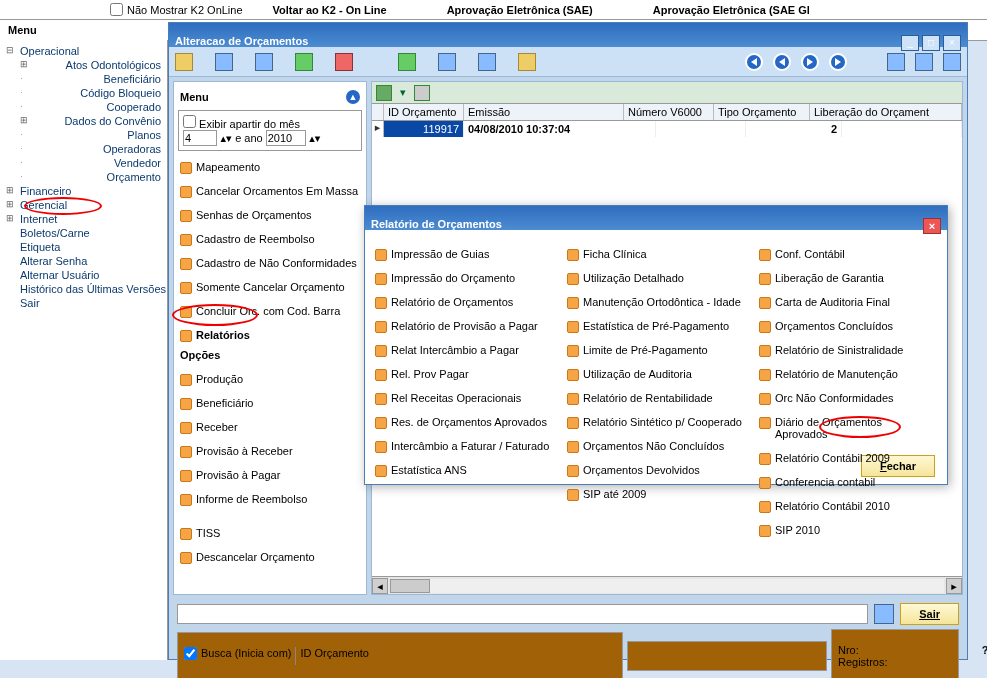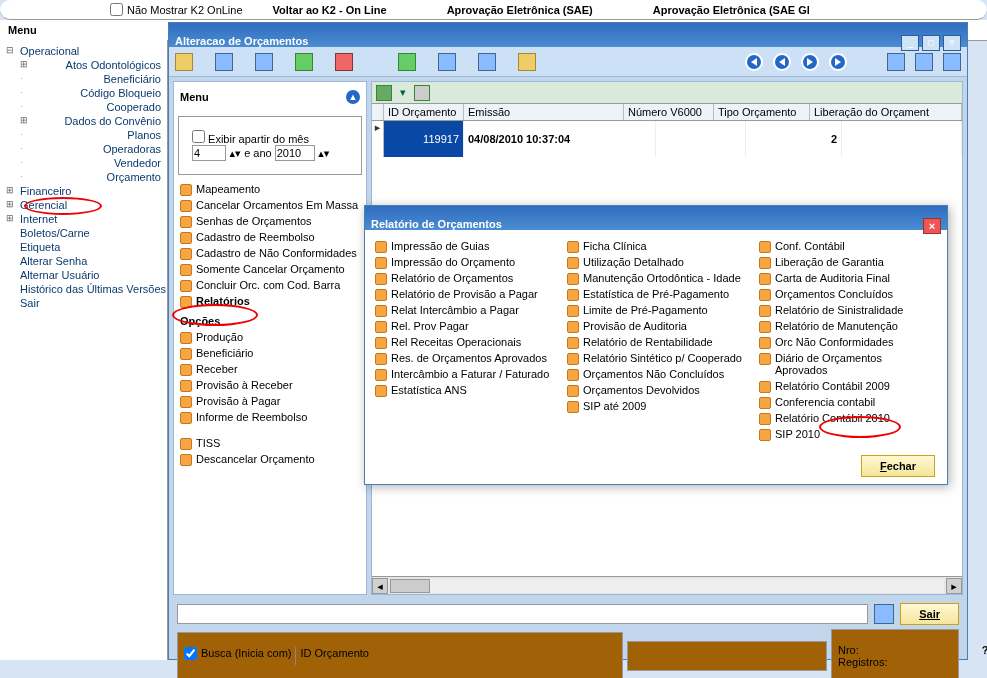--- a/index.html
+++ b/index.html
@@ -1,18 +1,18 @@
 <!DOCTYPE html>
 <html><head>
 <meta charset="utf-8">
 <style>
 * { box-sizing: border-box; margin: 0; padding: 0; font-family: Tahoma, Arial, sans-serif; font-size: 11px; }
 body { background: #d6e4f4; width: 987px; height: 678px; position: relative; overflow: hidden; }
 
-.topbar { background: #fff; height: 20px; display: flex; align-items: center; padding: 0 10px; border-bottom: 1px solid #999; border-radius: 10px; }
+.topbar { background: #fff; height: 20px; display: flex; align-items: center; padding: 0 10px; border-bottom: 1px solid #999; }
 .topbar .check { margin-right: 4px; }
 .topbar .spacer { width:100px; }
 .topbar .link { font-weight: bold; margin: 0 30px; color: #000; }
 
 .menu-title { background: #fff; padding: 4px 8px; font-weight: bold; border-bottom: 1px solid #999; }
 
 .left-panel { position: absolute; left: 0; top: 40px; width: 168px; height: 620px; background: #fff; border-right: 1px solid #999; padding: 4px 6px; }
 .tree-item { padding: 1px 0 1px 14px; white-space: nowrap; color: #0b3a6f; position: relative; cursor: pointer; }
 .tree-item.expand::before { content: '⊞'; position: absolute; left: 0; top: 1px; font-size: 9px; color: #666; }
 .tree-item.collapse::before { content: '⊟'; position: absolute; left: 0; top: 1px; font-size: 9px; color: #666; }
@@ -39,35 +39,35 @@
 .tb-round.first::after{border-top:4px solid transparent;border-bottom:4px solid transparent;border-right:6px solid #fff;}
 .tb-round.prev::after{border-top:4px solid transparent;border-bottom:4px solid transparent;border-right:6px solid #fff;}
 .tb-round.next::after{border-top:4px solid transparent;border-bottom:4px solid transparent;border-left:6px solid #fff;}
 .tb-round.last::after{border-top:4px solid transparent;border-bottom:4px solid transparent;border-left:6px solid #fff;}
 
 .content-split{display:flex;height:calc(100% - 54px - 60px);}
 
 .side-menu{width:194px;background:#fff;border:1px solid #9bb8d6;margin:4px;padding:4px;position:relative;}
 .side-menu .hdr{font-weight:bold;padding:4px 2px;display:flex;justify-content:space-between;align-items:center;}
 .side-menu .hdr .arrow{width:14px;height:14px;background:#2467c6;border-radius:50%;color:#fff;text-align:center;line-height:14px;font-size:9px;}
-.side-menu .filter{border:1px solid #999;padding:13px;margin:8px 0 6px 0;}
+.side-menu .filter{border:1px solid #999;padding:4px;margin:2px 0 6px 0;}
 .side-menu .filter input[type=text]{width:34px;border:1px solid #999;padding:1px;font-size:11px;}
-.sm-item{padding:2px 2px 2px 18px;position:relative;cursor:pointer;}
+.sm-item{padding:2px 2px 2px 18px;position:relative;cursor:pointer;margin-top:8px;}
 .sm-item::before{content:'';position:absolute;left:2px;top:3px;width:10px;height:10px;background:#f7a544;border:1px solid #c77818;border-radius:2px;}
 .sm-item.bold{font-weight:bold;}
 .sm-sec{font-weight:bold;padding:6px 2px 2px 2px;}
 .red-circle2{position:absolute;left:-2px;top:222px;width:86px;height:22px;border:2px solid #e00;border-radius:50%;pointer-events:none;}
 
 .grid-area{flex:1;margin:4px 4px 4px 0;background:#fff;border:1px solid #9bb8d6;display:flex;flex-direction:column;}
 .grid-tb{height:22px;background:#d9eadb;border-bottom:1px solid #999;display:flex;align-items:center;padding:0 4px;gap:8px;}
 .grid-tb .ico{width:16px;height:16px;background:#6a6;border:1px solid #383;}
 .grid-head{display:flex;background:#eef3fa;border-bottom:1px solid #999;}
 .gh{border-right:1px solid #bbb;padding:2px 4px;overflow:hidden;white-space:nowrap;}
 .grid-row{display:flex;background:#fff;}
-.gc{border-right:1px solid #eee;padding:12px 4px;overflow:hidden;white-space:nowrap;}
+.gc{border-right:1px solid #eee;padding:2px 4px;overflow:hidden;white-space:nowrap;}
 .gc.sel{background:#0a48a5;color:#fff;text-align:right;}
 .row-ptr{width:12px;border-right:1px solid #bbb;text-align:center;color:#333;}
 
 .scroll-h{height:18px;border-top:1px solid #999;display:flex;align-items:center;justify-content:space-between;background:#e6e6e6;}
 .sbtn{width:16px;height:16px;background:#d0d0d0;border:1px solid #999;text-align:center;line-height:14px;cursor:pointer;}
 
 .bottom-area{position:absolute;left:0;right:0;bottom:0;height:60px;padding:4px 8px;background:#c1d6eb;}
 .search-row{display:flex;gap:6px;margin-bottom:4px;align-items:center;}
 .search-row input{flex:1;height:20px;border:1px solid #999;padding:2px;}
 .btn{height:22px;background:linear-gradient(#fff8d4,#f5e59a);border:1px solid #c9a21a;padding:2px 18px;cursor:pointer;font-weight:bold;}
@@ -268,21 +268,21 @@
         <div class="sm-item">Res. de Orçamentos Aprovados</div>
         <div class="sm-item">Intercâmbio a Faturar / Faturado</div>
         <div class="sm-item">Estatística ANS</div>
       </div>
     <div class="dcol" id="dcol2">
         <div class="sm-item">Ficha Clínica</div>
         <div class="sm-item">Utilização Detalhado</div>
         <div class="sm-item">Manutenção Ortodôntica - Idade</div>
         <div class="sm-item">Estatística de Pré-Pagamento</div>
         <div class="sm-item">Limite de Pré-Pagamento</div>
-        <div class="sm-item">Provisão de Auditoria</div>
+        <div class="sm-item">Utilização de Auditoria</div>
         <div class="sm-item">Relatório de Rentabilidade</div>
         <div class="sm-item">Relatório Sintético p/ Cooperado</div>
         <div class="sm-item">Orçamentos Não Concluídos</div>
         <div class="sm-item">Orçamentos Devolvidos</div>
         <div class="sm-item">SIP até 2009</div>
       </div>
     <div class="dcol" id="dcol3">
         <div class="sm-item">Conf. Contábil</div>
         <div class="sm-item">Liberação de Garantia</div>
         <div class="sm-item">Carta de Auditoria Final</div>

